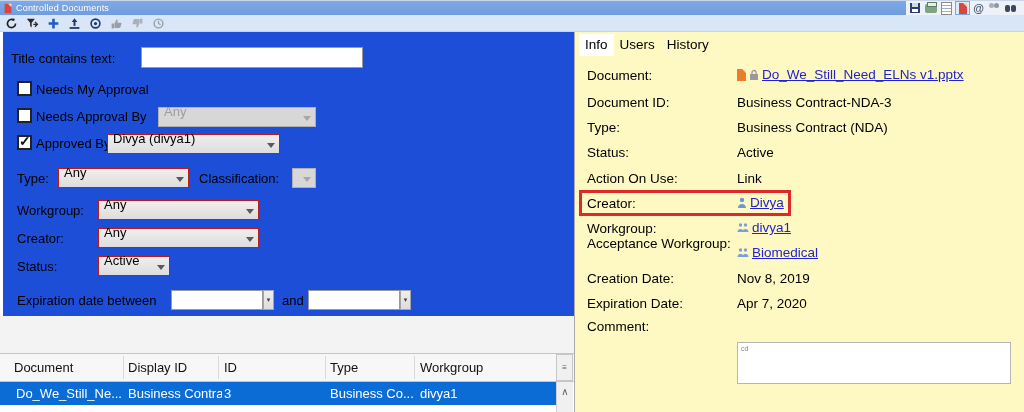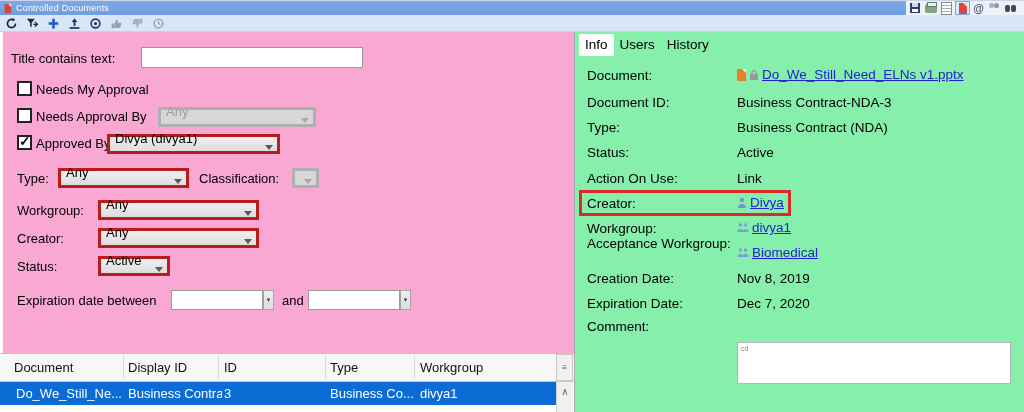--- a/index.html
+++ b/index.html
@@ -30,26 +30,26 @@
   .ico-users::before,.ico-users::after{content:"";position:absolute;width:5px;height:5px;border-radius:50%;background:#a9b0ba;top:0;}
   .ico-users::before{left:0;} .ico-users::after{left:5px;background:#8f98a4;}
   .ico-find{width:12px;height:9px;position:relative;}
   .ico-find::before,.ico-find::after{content:"";position:absolute;width:5px;height:7px;border-radius:2px;background:#3c4757;top:1px;}
   .ico-find::before{left:0;} .ico-find::after{left:6px;}
   
   .toolbar{position:absolute;left:0;top:14px;width:1024px;height:17px;background:#d9e6f7;
     border-bottom:1px solid #c2d3ea;display:flex;align-items:center;gap:6px;padding-left:4px;box-sizing:border-box;}
   .tool-btn{width:15px;height:14px;display:inline-flex;align-items:center;justify-content:center;}
   
-  .left-panel{position:absolute;left:0;top:31px;width:574px;height:381px;background:#f9a8d4;border-left:3px solid #fdfdfd;box-sizing:border-box;}
+  .left-panel{position:absolute;left:0;top:31px;width:574px;height:284px;background:#1d4ed8;border-left:3px solid #fdfdfd;box-sizing:border-box;}
   .lbl{position:absolute;white-space:nowrap;}
   .txt-input{position:absolute;background:#fff;border:1px solid #999;box-sizing:border-box;}
   .checkbox{position:absolute;width:15px;height:15px;background:#fff;border:2px solid #222;box-sizing:border-box;}
   .checkbox.checked::after{content:"✓";position:absolute;left:0px;top:-4px;font-size:14px;font-weight:bold;color:#111;}
-  .combo{position:absolute;height:20px;background:linear-gradient(#efefef,#ddd);border:3px solid #b91c1c;
+  .combo{position:absolute;height:20px;background:linear-gradient(#efefef,#ddd);border:1px solid #b91c1c;
     box-sizing:border-box;display:flex;align-items:center;padding:0 16px 12px 5px;}
   .combo .chev{position:absolute;right:4px;top:8px;width:0;height:0;border-left:4px solid transparent;
     border-right:4px solid transparent;border-top:5px solid #5a5a5a;}
   .combo.disabled{background:#d7d7d7;color:#9d9d9d;border-color:#b0b0b0;}
   .combo.disabled .chev{border-top-color:#a7a7a7;}
   .date-btn{position:absolute;width:11px;height:20px;background:linear-gradient(#efefef,#ddd);
     border:1px solid #a5a5a5;box-sizing:border-box;font-size:7px;color:#444;display:flex;align-items:center;justify-content:center;}
   .push-btn{position:absolute;background:linear-gradient(#f2f2f2,#e0e0e0);border:1px solid #9a9a9a;
     box-sizing:border-box;display:flex;align-items:center;justify-content:center;font-size:13px;}
   
@@ -57,21 +57,21 @@
   .rhead{position:absolute;left:0;top:0;width:556px;height:27px;background:#f7f7f7;border-bottom:1px solid #c6c6c6;padding-left:20px;}
   .rhead .hc{position:absolute;top:6px;font-size:13px;color:#111;white-space:nowrap;}
   .vline{position:absolute;top:2px;bottom:2px;width:1px;background:#d8d8d8;}
   .opt-btn{position:absolute;left:556px;top:0px;width:17px;height:27px;background:#f0f0f0;border:1px solid #c6c6c6;
     box-sizing:border-box;display:flex;align-items:center;justify-content:center;font-size:8px;color:#555;}
   .rrow{position:absolute;left:0;top:28px;width:556px;height:23px;background:#0b6cd6;color:#fff;display:flex;align-items:center;}
   .rrow .cell{position:absolute;white-space:nowrap;overflow:hidden;}
   .scrollcol{position:absolute;left:556px;top:28px;width:17px;height:32px;background:#f0f0f0;border-left:1px solid #d0d0d0;
     display:flex;justify-content:center;padding-top:4px;box-sizing:border-box;color:#606060;font-size:10px;}
   
-  .right-panel{position:absolute;left:574px;top:31px;width:450px;height:381px;background:#86efac;border-left:1px solid #aaa;box-sizing:border-box;}
+  .right-panel{position:absolute;left:574px;top:31px;width:450px;height:381px;background:#fef9c3;border-left:1px solid #aaa;box-sizing:border-box;}
   .tabs{position:absolute;left:0;top:2px;height:22px;display:flex;align-items:flex-end;padding-left:4px;}
   .tab{padding:3px 6px 4px 6px;font-size:13.5px;}
   .tab.active{background:#fff;}
   .drow-label{position:absolute;left:12px;white-space:nowrap;font-size:13.5px;}
   .drow-value{position:absolute;left:162px;white-space:nowrap;font-size:13.5px;display:flex;align-items:center;gap:3px;}
   a.link{color:#2323cc;text-decoration:underline;}
   .hl-box{position:absolute;left:4px;top:158px;width:212px;height:26px;border:3px solid #da2a2a;box-sizing:border-box;}
   .comment-box{position:absolute;left:162px;top:310px;width:274px;height:42px;background:#fff;border:1px solid #b5b5b5;
     box-sizing:border-box;font-size:7px;color:#888;padding:2px 3px;}
   svg{display:block;}
@@ -301,19 +301,19 @@
           <circle cx="8.5" cy="3" r="1.7" fill="#7aa0dd"></circle>
           <path d="M0.5 10c0-2 1.3-3 3-3s3 1 3 3zM5.5 10c0-2 1.3-3 3-3s3 1 3 3z" fill="#7aa0dd"></path>
         </svg>
       <a class="link" href="#">Biomedical</a>
     </span>
 
     <span class="drow-label" style="top:239px;">Creation Date:</span>
     <span class="drow-value" style="top:239px;">Nov 8, 2019</span>
 
     <span class="drow-label" style="top:264px;">Expiration Date:</span>
-    <span class="drow-value" style="top:264px;">Dec 7, 2020</span>
+    <span class="drow-value" style="top:264px;">Apr 7, 2020</span>
 
     <span class="drow-label" style="top:287px;">Comment:</span>
     <div class="comment-box">cd</div>
   </div>
 
 </div>
 
 </body></html>

